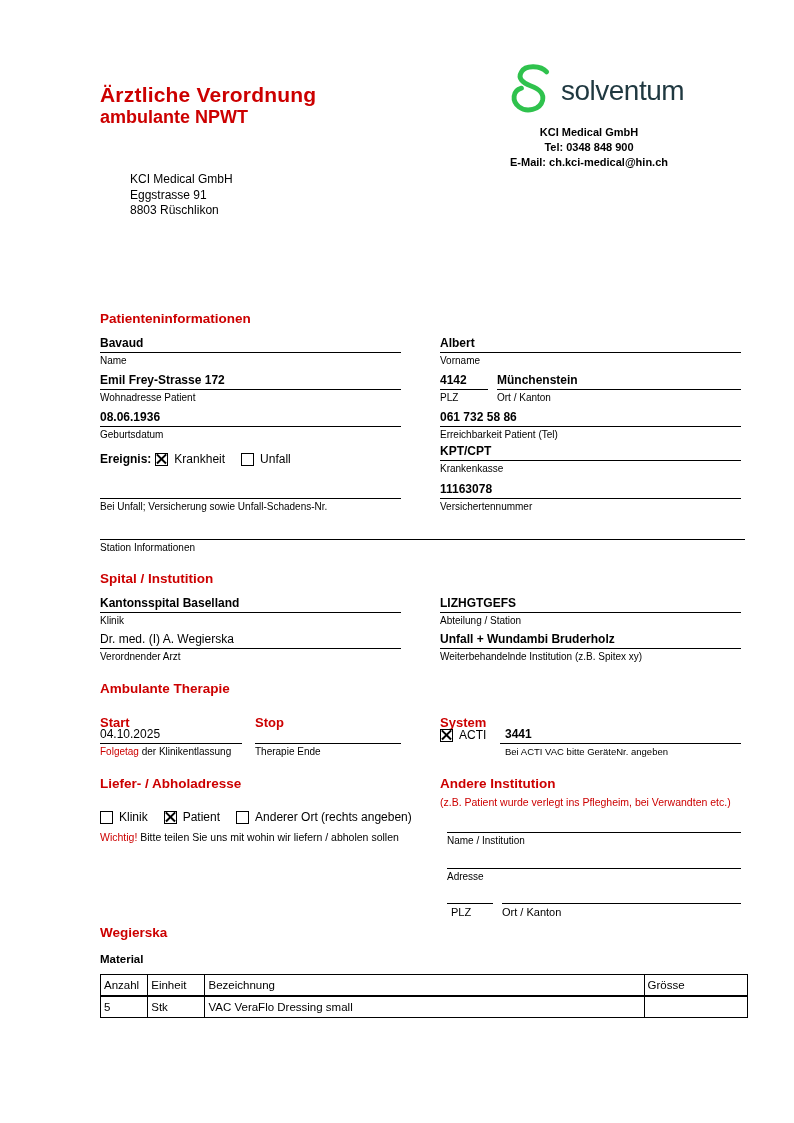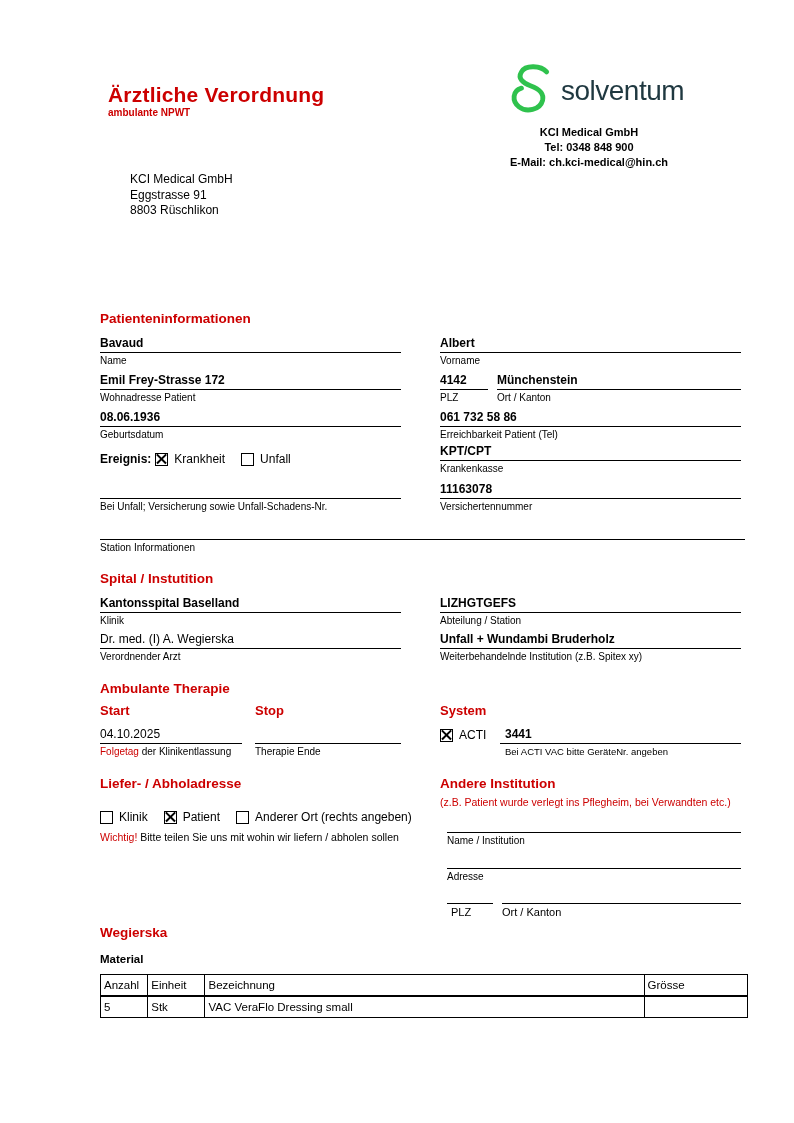--- a/index.html
+++ b/index.html
@@ -3,29 +3,29 @@
 <meta charset="utf-8">
 <style>
   html,body{margin:0;padding:0;background:#fff;}
   .page{position:relative;width:794px;height:1123px;background:#fff;overflow:hidden;
         font-family:"Liberation Sans",sans-serif;color:#000;}
   .abs{position:absolute;}
 
   
   .title-row{display:flex;align-items:baseline;white-space:nowrap;}
   .doc-title{font-size:21px;font-weight:bold;color:#cc0000;letter-spacing:.2px;}
-  .doc-subtitle{font-size:10px;font-weight:bold;color:#cc0000;margin-left:8px;}
+  .doc-subtitle{font-size:18px;font-weight:bold;color:#cc0000;margin-left:0;}
   .logo{display:flex;align-items:center;}
   .wordmark{font-size:28px;color:#1f3840;letter-spacing:-0.5px;margin-left:3px;}
   .contact{width:210px;text-align:center;font-size:11px;font-weight:bold;line-height:15px;}
   .sender{font-size:12px;line-height:15.5px;}
 
   
   .sec-header{font-size:13.5px;font-weight:bold;color:#cc0000;white-space:nowrap;}
-  .sub-header{font-size:13px;font-weight:bold;color:#cc0000;white-space:nowrap;}
+  .sub-header{font-size:13px;font-weight:bold;color:#cc0000;white-space:nowrap;margin-top:12px;}
 
   .field{position:absolute;}
   .field .value{font-size:12px;font-weight:bold;height:16px;line-height:16px;
                 border-bottom:1.3px solid #000;padding-bottom:1px;white-space:nowrap;overflow:visible;}
   .field .value.regular{font-weight:normal;}
   .field .label{font-size:10px;padding-top:2px;white-space:nowrap;}
   .field .label.md{font-size:11px;}
 
   .cb{display:inline-block;width:11px;height:11px;border:1.6px solid #000;position:relative;
       background:#fff;flex:0 0 auto;}

